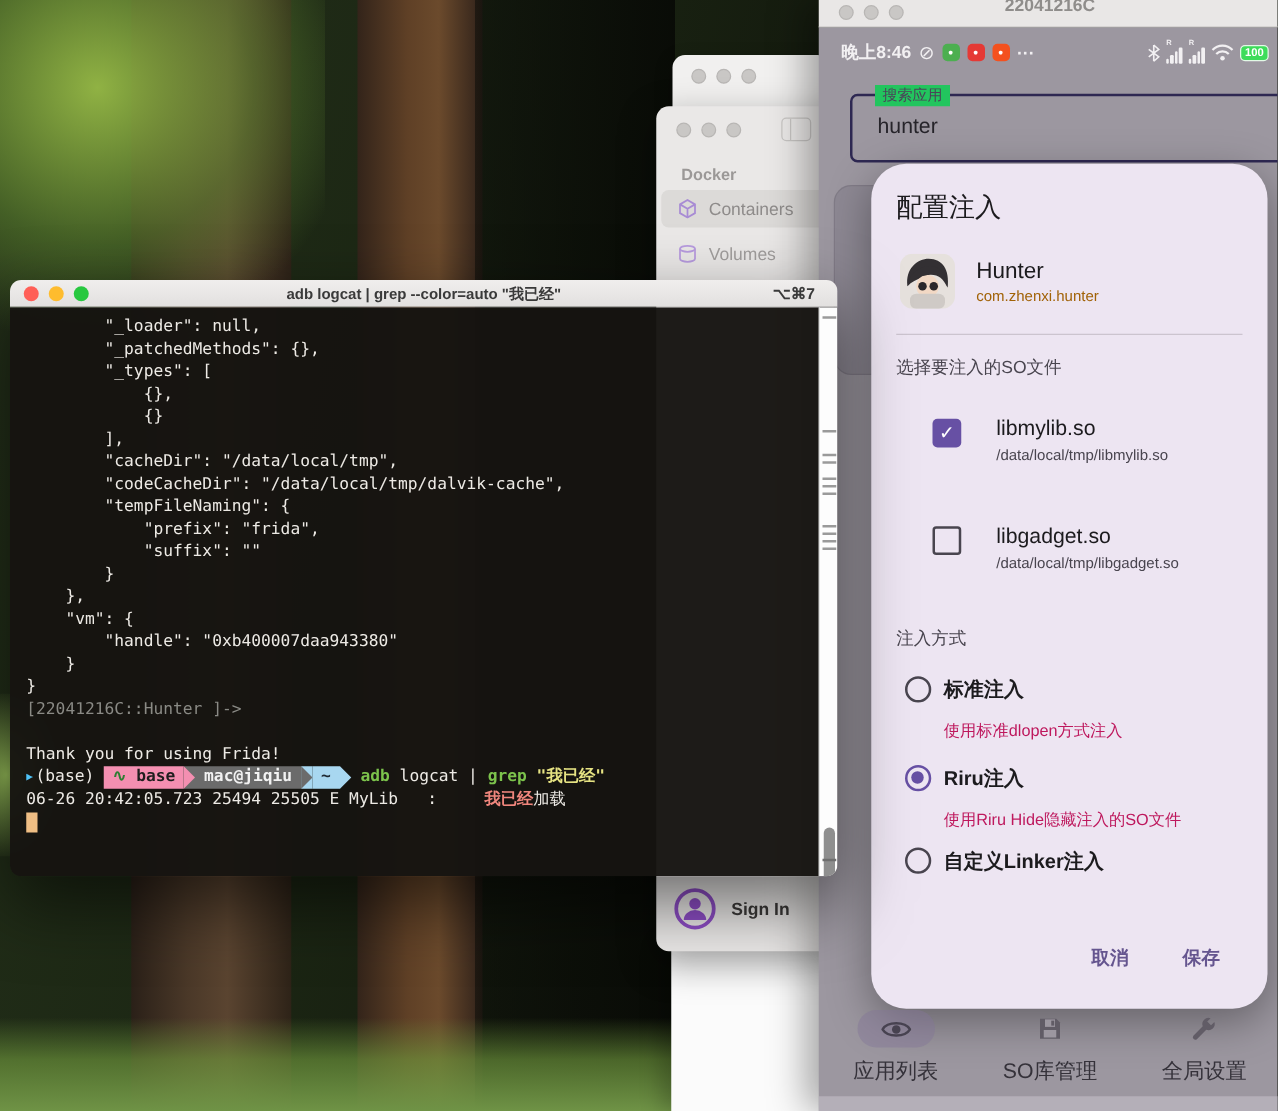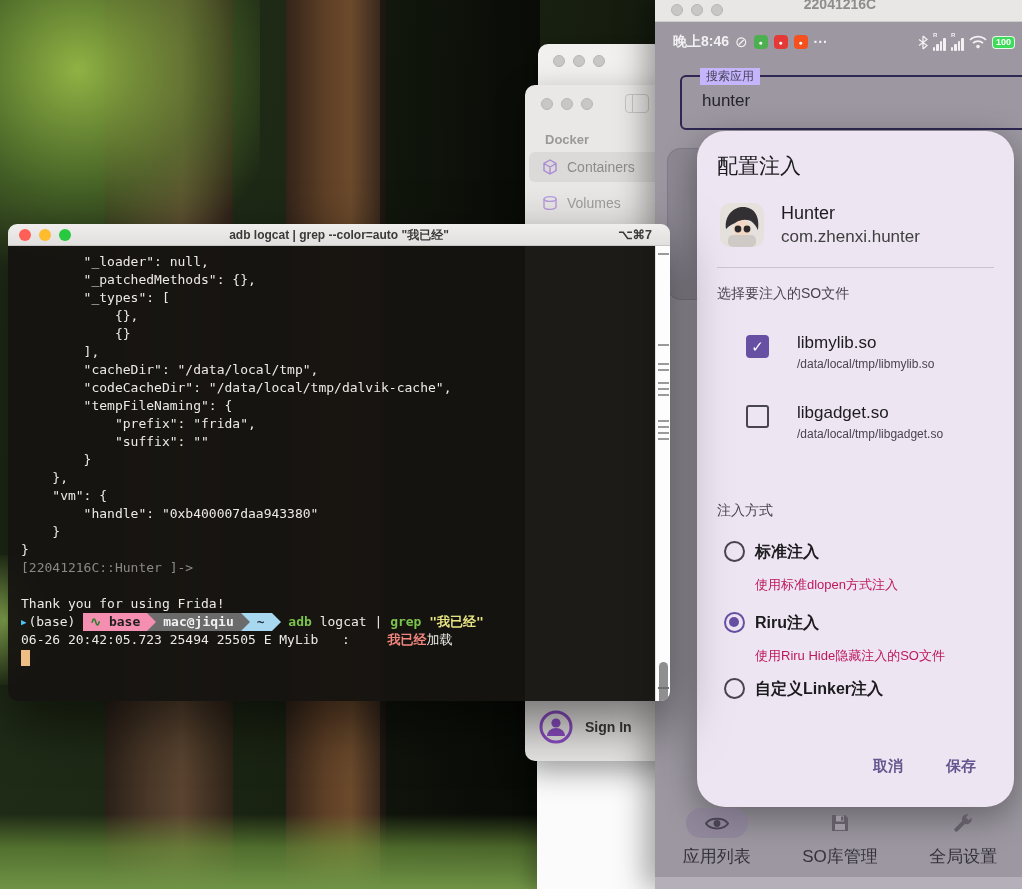--- a/index.html
+++ b/index.html
@@ -74,35 +74,35 @@
   .status-right { margin-left:auto; display:flex; align-items:center; gap:5px; }
   .sig { display:flex; align-items:flex-end; gap:1px; position:relative; padding-top:5px; }
   .sig i { display:block; width:2.5px; background:#F2F0F2; border-radius:1px; }
   .sig .r { position:absolute; top:-1px; left:0; font-size:6px; font-weight:bold; }
   .battery { background:#3DDC5A; border:1px solid rgba(255,255,255,.85); border-radius:4px;
     padding:0 3px; font-size:9px; color:#fff; height:13px; line-height:11px; }
 
   
   .search-field { position:absolute; left:25px; top:53px; width:356px; height:55px;
     border:2px solid #2E2852; border-radius:6px; }
-  .search-label { position:absolute; left:18px; top:-9px; background:#c4b5fd; padding:0 6px;
+  .search-label { position:absolute; left:18px; top:-9px; background:#22c55e; padding:0 6px;
     font-size:12px; color:#4A4458; }
   .search-value { position:absolute; left:20px; top:14px; font-size:17px; color:#26242A; }
 
   
   .behind-card { position:absolute; left:12px; top:126px; width:62px; height:152px;
     border-radius:14px; background:rgba(78,72,88,.18); box-shadow:inset 0 0 0 1px rgba(60,55,70,.15); }
 
   
   .dialog { position:absolute; left:42px; top:109px; width:317px; height:676px;
     background:#EDE5F2; border-radius:28px; box-shadow:0 10px 34px rgba(0,0,0,.35); }
   .dlg-title { position:absolute; left:20px; top:21px; font-size:21px; font-weight:500; color:#1C1B1E; }
   .dlg-app { position:absolute; left:23px; top:72px; display:flex; gap:17px; align-items:center; }
   .app-name { font-size:18px; font-weight:500; color:#1C1B1E; }
-  .app-pkg { font-size:17px; color:#404040; margin-top:3px; }
+  .app-pkg { font-size:12px; color:#a16207; margin-top:3px; }
   .dlg-divider { position:absolute; left:20px; right:20px; top:136px; border-top:1px solid #CCC4CF; }
   .dlg-section { position:absolute; left:20px; font-size:14px; color:#49454F; }
   .so-row { position:absolute; left:49px; display:flex; gap:28px; }
   .checkbox { width:23px; height:23px; border-radius:4px; flex:0 0 auto; margin-top:2px; }
   .checkbox.checked { background:#6750A4; color:#fff; text-align:center; font-size:15px; line-height:23px; }
   .checkbox.unchecked { border:2.5px solid #49454F; border-radius:3px; }
   .so-name { font-size:17px; color:#1C1B1E; }
   .so-path { font-size:12px; color:#49454F; margin-top:4px; }
   .method-row { position:absolute; left:27px; display:flex; gap:10px; }
   .radio { width:21px; height:21px; border-radius:50%; border:2.5px solid #49454F; flex:0 0 auto;
@@ -285,21 +285,21 @@
       <div class="dlg-section" style="top:154px;">选择要注入的SO文件</div>
 
       <div class="so-row" style="top:202px;">
         <div class="checkbox checked">✓</div>
         <div>
           <div class="so-name">libmylib.so</div>
           <div class="so-path">/data/local/tmp/libmylib.so</div>
         </div>
       </div>
 
-      <div class="so-row" style="top:272px;">
+      <div class="so-row" style="top:288px;">
         <div class="checkbox unchecked"></div>
         <div>
           <div class="so-name">libgadget.so</div>
           <div class="so-path">/data/local/tmp/libgadget.so</div>
         </div>
       </div>
 
       <div class="dlg-section" style="top:371px;">注入方式</div>
 
       <div class="method-row" style="top:410px;">

